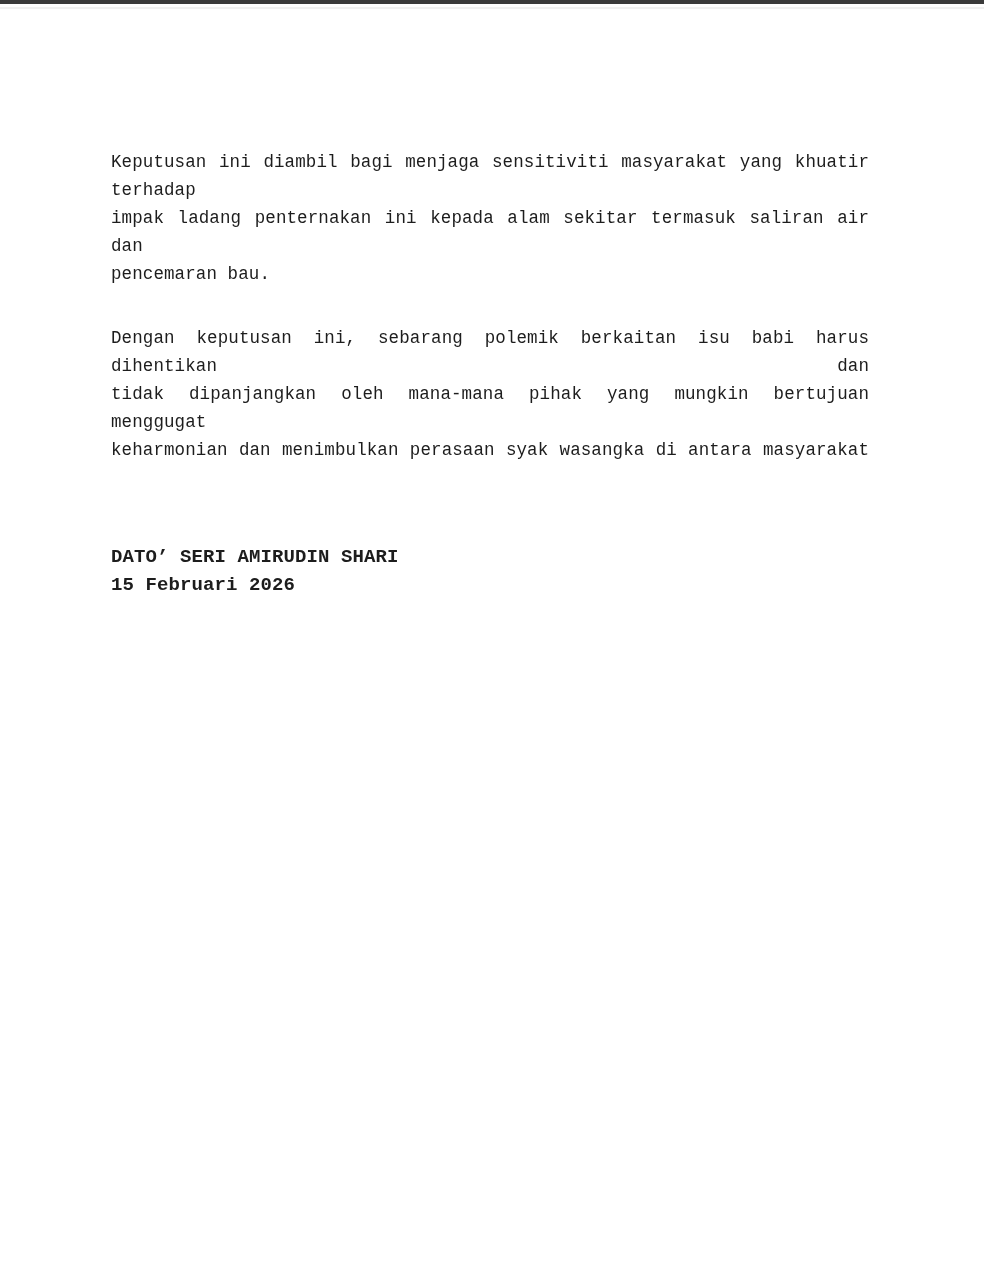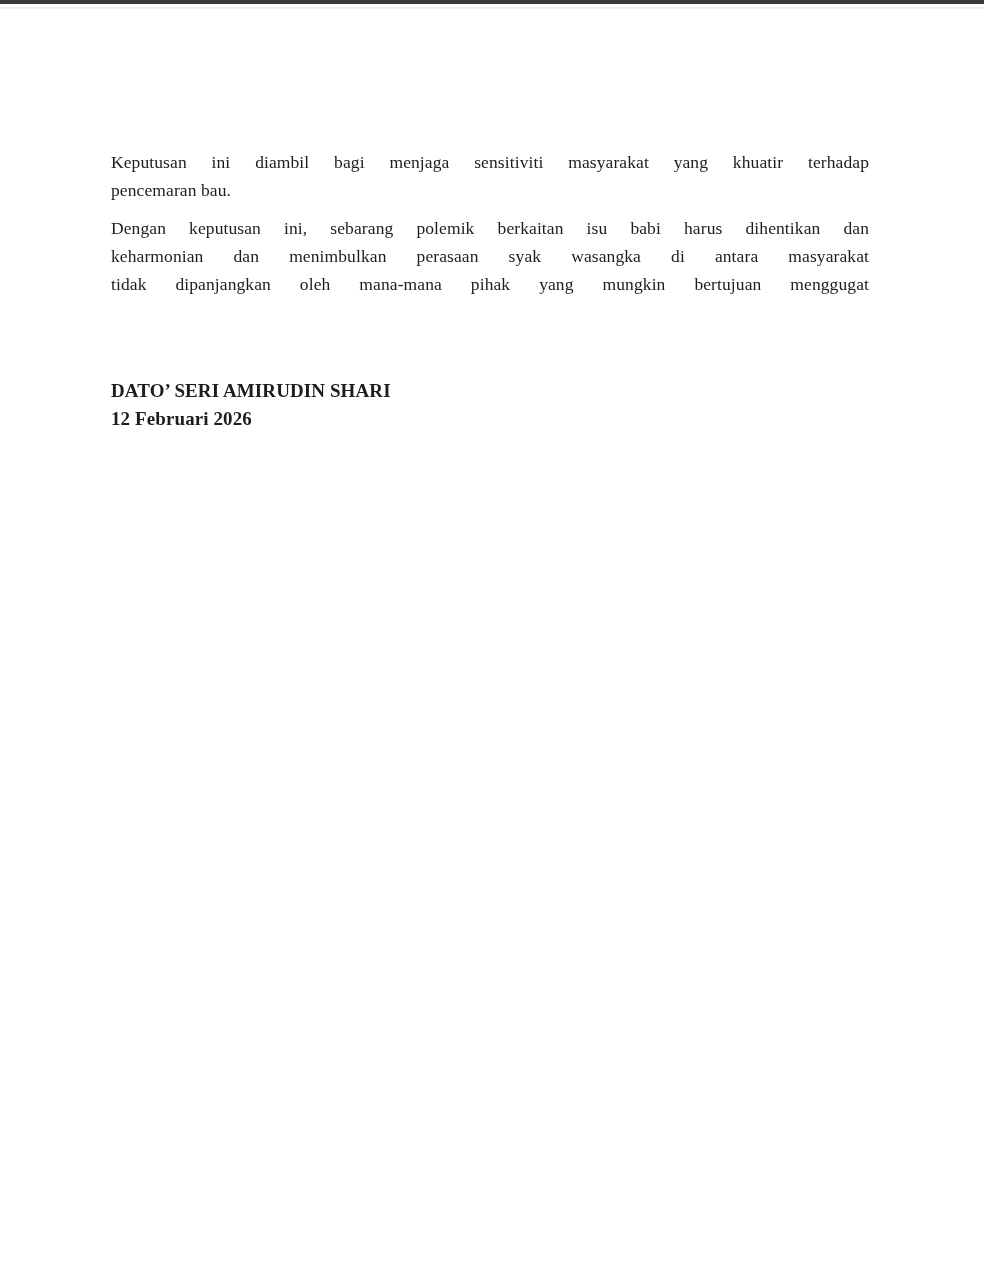--- a/index.html
+++ b/index.html
@@ -6,21 +6,21 @@
     margin: 0;
     padding: 0;
     background: #ffffff;
   }
   .page {
     position: relative;
     width: 984px;
     height: 1172px;
     background: #ffffff;
     overflow: hidden;
-    font-family: Liberation Serif, serif;
+    font-family: Liberation Mono, monospace;
     color: #1d1d1d;
   }
   .top-bar {
     position: absolute;
     top: 0;
     left: 0;
     width: 100%;
     height: 4px;
     background: #3a3a3a;
   }
@@ -45,21 +45,21 @@
   }
   .paragraph .line {
     text-align: justify;
     text-align-last: justify;
   }
   .paragraph .line.last {
     text-align: center;
     text-align-last: left;
   }
   .para-1 { margin-top: 148px; }
-  .para-2 { margin-top: 10px; }
+  .para-2 { margin-top: 36px; }
   .signature-block {
     margin-top: 79px;
     font-size: 19px;
     font-weight: bold;
     line-height: 28px;
     letter-spacing: 0.1px;
   }
   .page-number {
     position: absolute;
     top: 1178px;
@@ -73,30 +73,31 @@
 <body>
 
 <div class="page">
   <div class="top-bar"></div>
   <div class="top-line"></div>
 
   <div class="content">
 
     <div class="paragraph para-1">
       <div class="line">Keputusan ini diambil bagi menjaga sensitiviti masyarakat yang khuatir terhadap</div>
+      <div class="line">impak ladang penternakan ini kepada alam sekitar termasuk saliran air dan</div>
       <div class="line last">pencemaran bau.</div>
     </div>
 
     <div class="paragraph para-2">
       <div class="line">Dengan keputusan ini, sebarang polemik berkaitan isu babi harus dihentikan dan</div>
+      <div class="line">tidak dipanjangkan oleh mana-mana pihak yang mungkin bertujuan menggugat</div>
       <div class="line">keharmonian dan menimbulkan perasaan syak wasangka di antara masyarakat</div>
-      <div class="line">tidak dipanjangkan oleh mana-mana pihak yang mungkin bertujuan menggugat</div>
     </div>
 
     <div class="signature-block">
       <div>DATO’ SERI AMIRUDIN SHARI</div>
-      <div>12 Februari 2026</div>
+      <div>15 Februari 2026</div>
     </div>
 
   </div>
 
   <div class="page-number">2/2</div>
 </div>
 
 </body></html>

